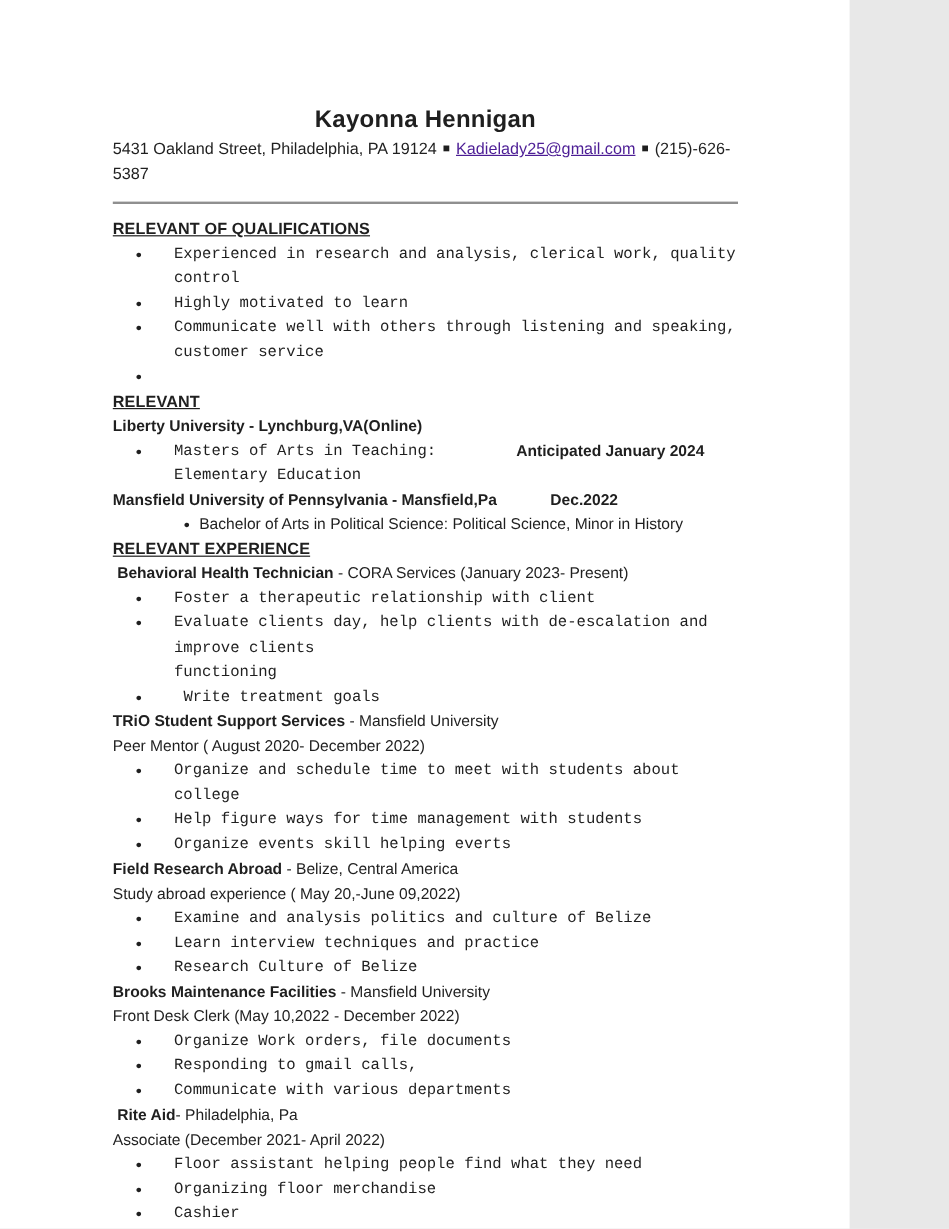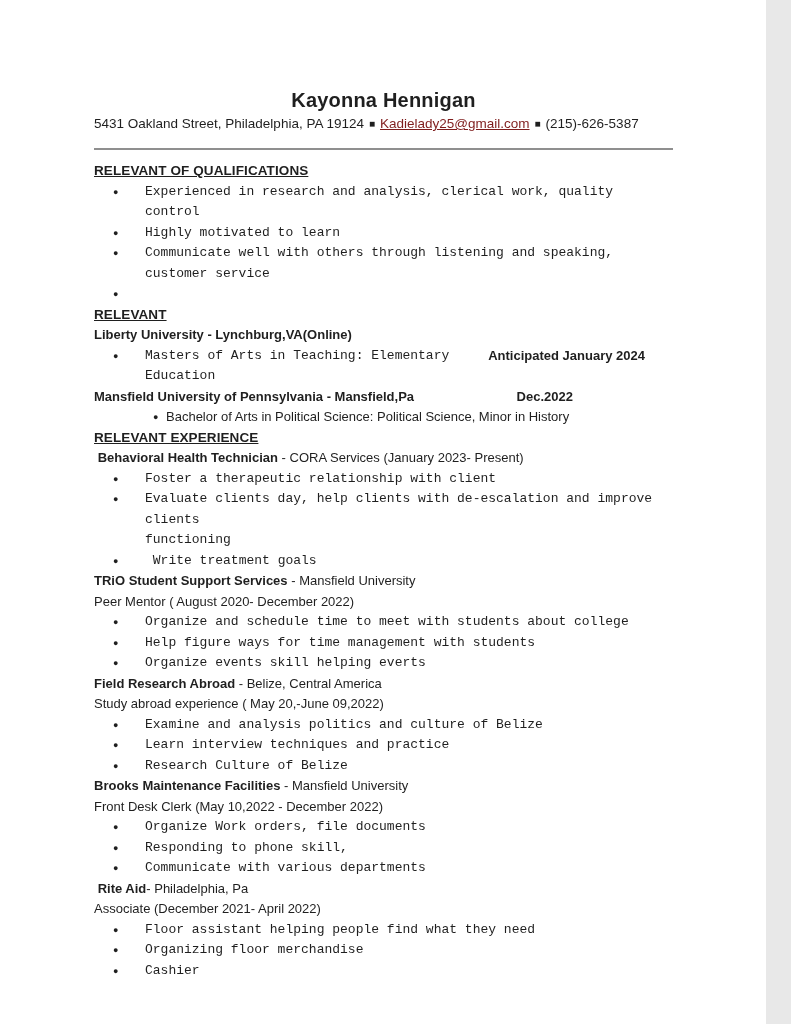--- a/index.html
+++ b/index.html
@@ -4,38 +4,38 @@
 <style>
   * { margin: 0; padding: 0; box-sizing: border-box; }
   html, body { background: #e8e8e8; }
   body {
     width: 791px; height: 1024px;
     font-family: "Liberation Sans", sans-serif;
     color: #1f1f1f;
   }
   .page {
     position: relative;
-    width: 766px; height: 1024px;
+    width: 708px; height: 1024px;
     background: #ffffff;
     padding: 88px 93px 0 94px;
     overflow: hidden;
   }
   
   .name {
     font-size: 20px; font-weight: bold;
     text-align: center; line-height: 24px;
     letter-spacing: 0.2px;
   }
   .contact {
     margin-top: 2px;
     font-size: 13.5px; line-height: 19px;
     white-space: pre-wrap;
   }
   .contact .sq { font-size: 10px; position: relative; top: -1px; padding: 0 5px; }
-  .contact a.email { color: #7f1d1d; text-decoration: underline; cursor: pointer; }
+  .contact a.email { color: #4c1d95; text-decoration: underline; cursor: pointer; }
   hr.rule {
     border: none; border-top: 2px solid #8f8f8f;
     margin: 14px 0 11px 0;
   }
   
   .doc { font-size: 13px; line-height: 20.5px; }
   .h { }
   .hu {
     font-weight: bold; font-size: 13.5px;
     text-decoration: underline;
@@ -143,21 +143,21 @@
       </div>
 
     <div class="row"><span class="b">Brooks Maintenance Facilities</span><span> - Mansfield University</span></div>
     <div class="row">Front Desk Clerk (May 10,2022 - December 2022)</div>
     <div class="li">
         <span class="dot">●</span>
         <span class="li-text">Organize Work orders, file documents</span>
       </div>
     <div class="li">
         <span class="dot">●</span>
-        <span class="li-text">Responding to phone skill,</span>
+        <span class="li-text">Responding to gmail calls,</span>
       </div>
     <div class="li">
         <span class="dot">●</span>
         <span class="li-text">Communicate with various departments</span>
       </div>
 
     <div class="row"><span class="b"> Rite Aid</span><span>- Philadelphia, Pa</span></div>
     <div class="row">Associate (December 2021- April 2022)</div>
     <div class="li">
         <span class="dot">●</span>

